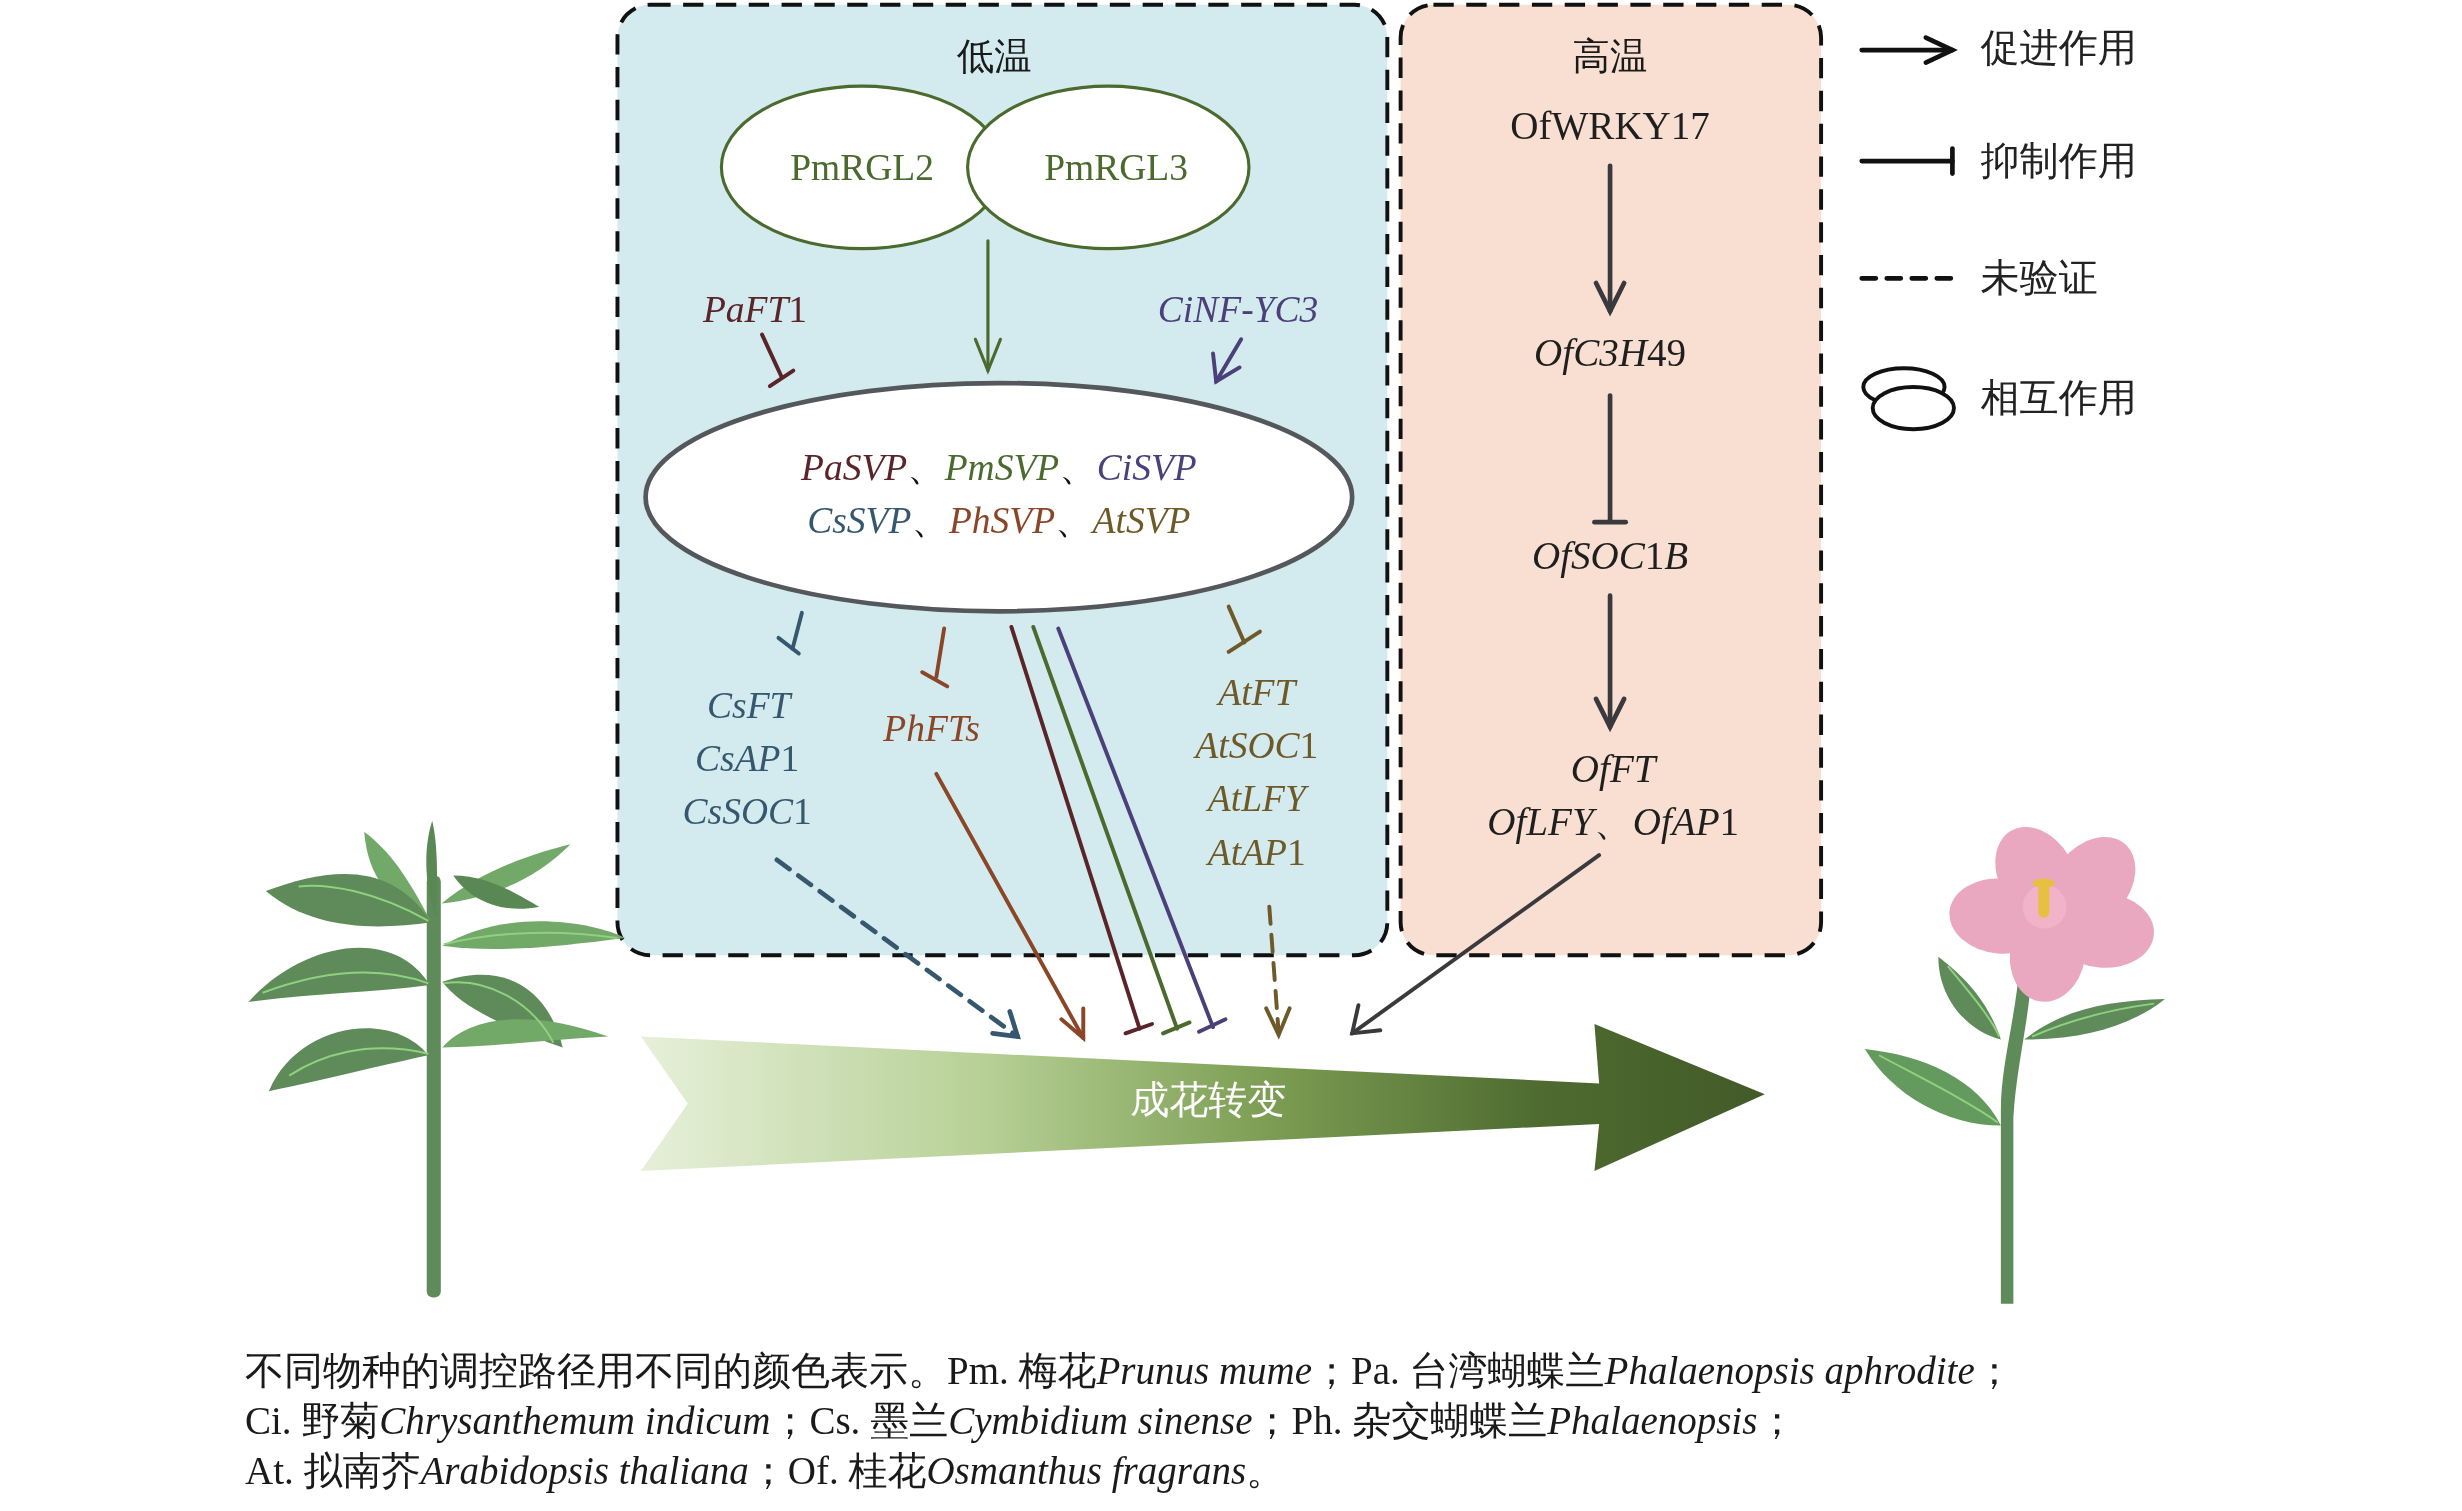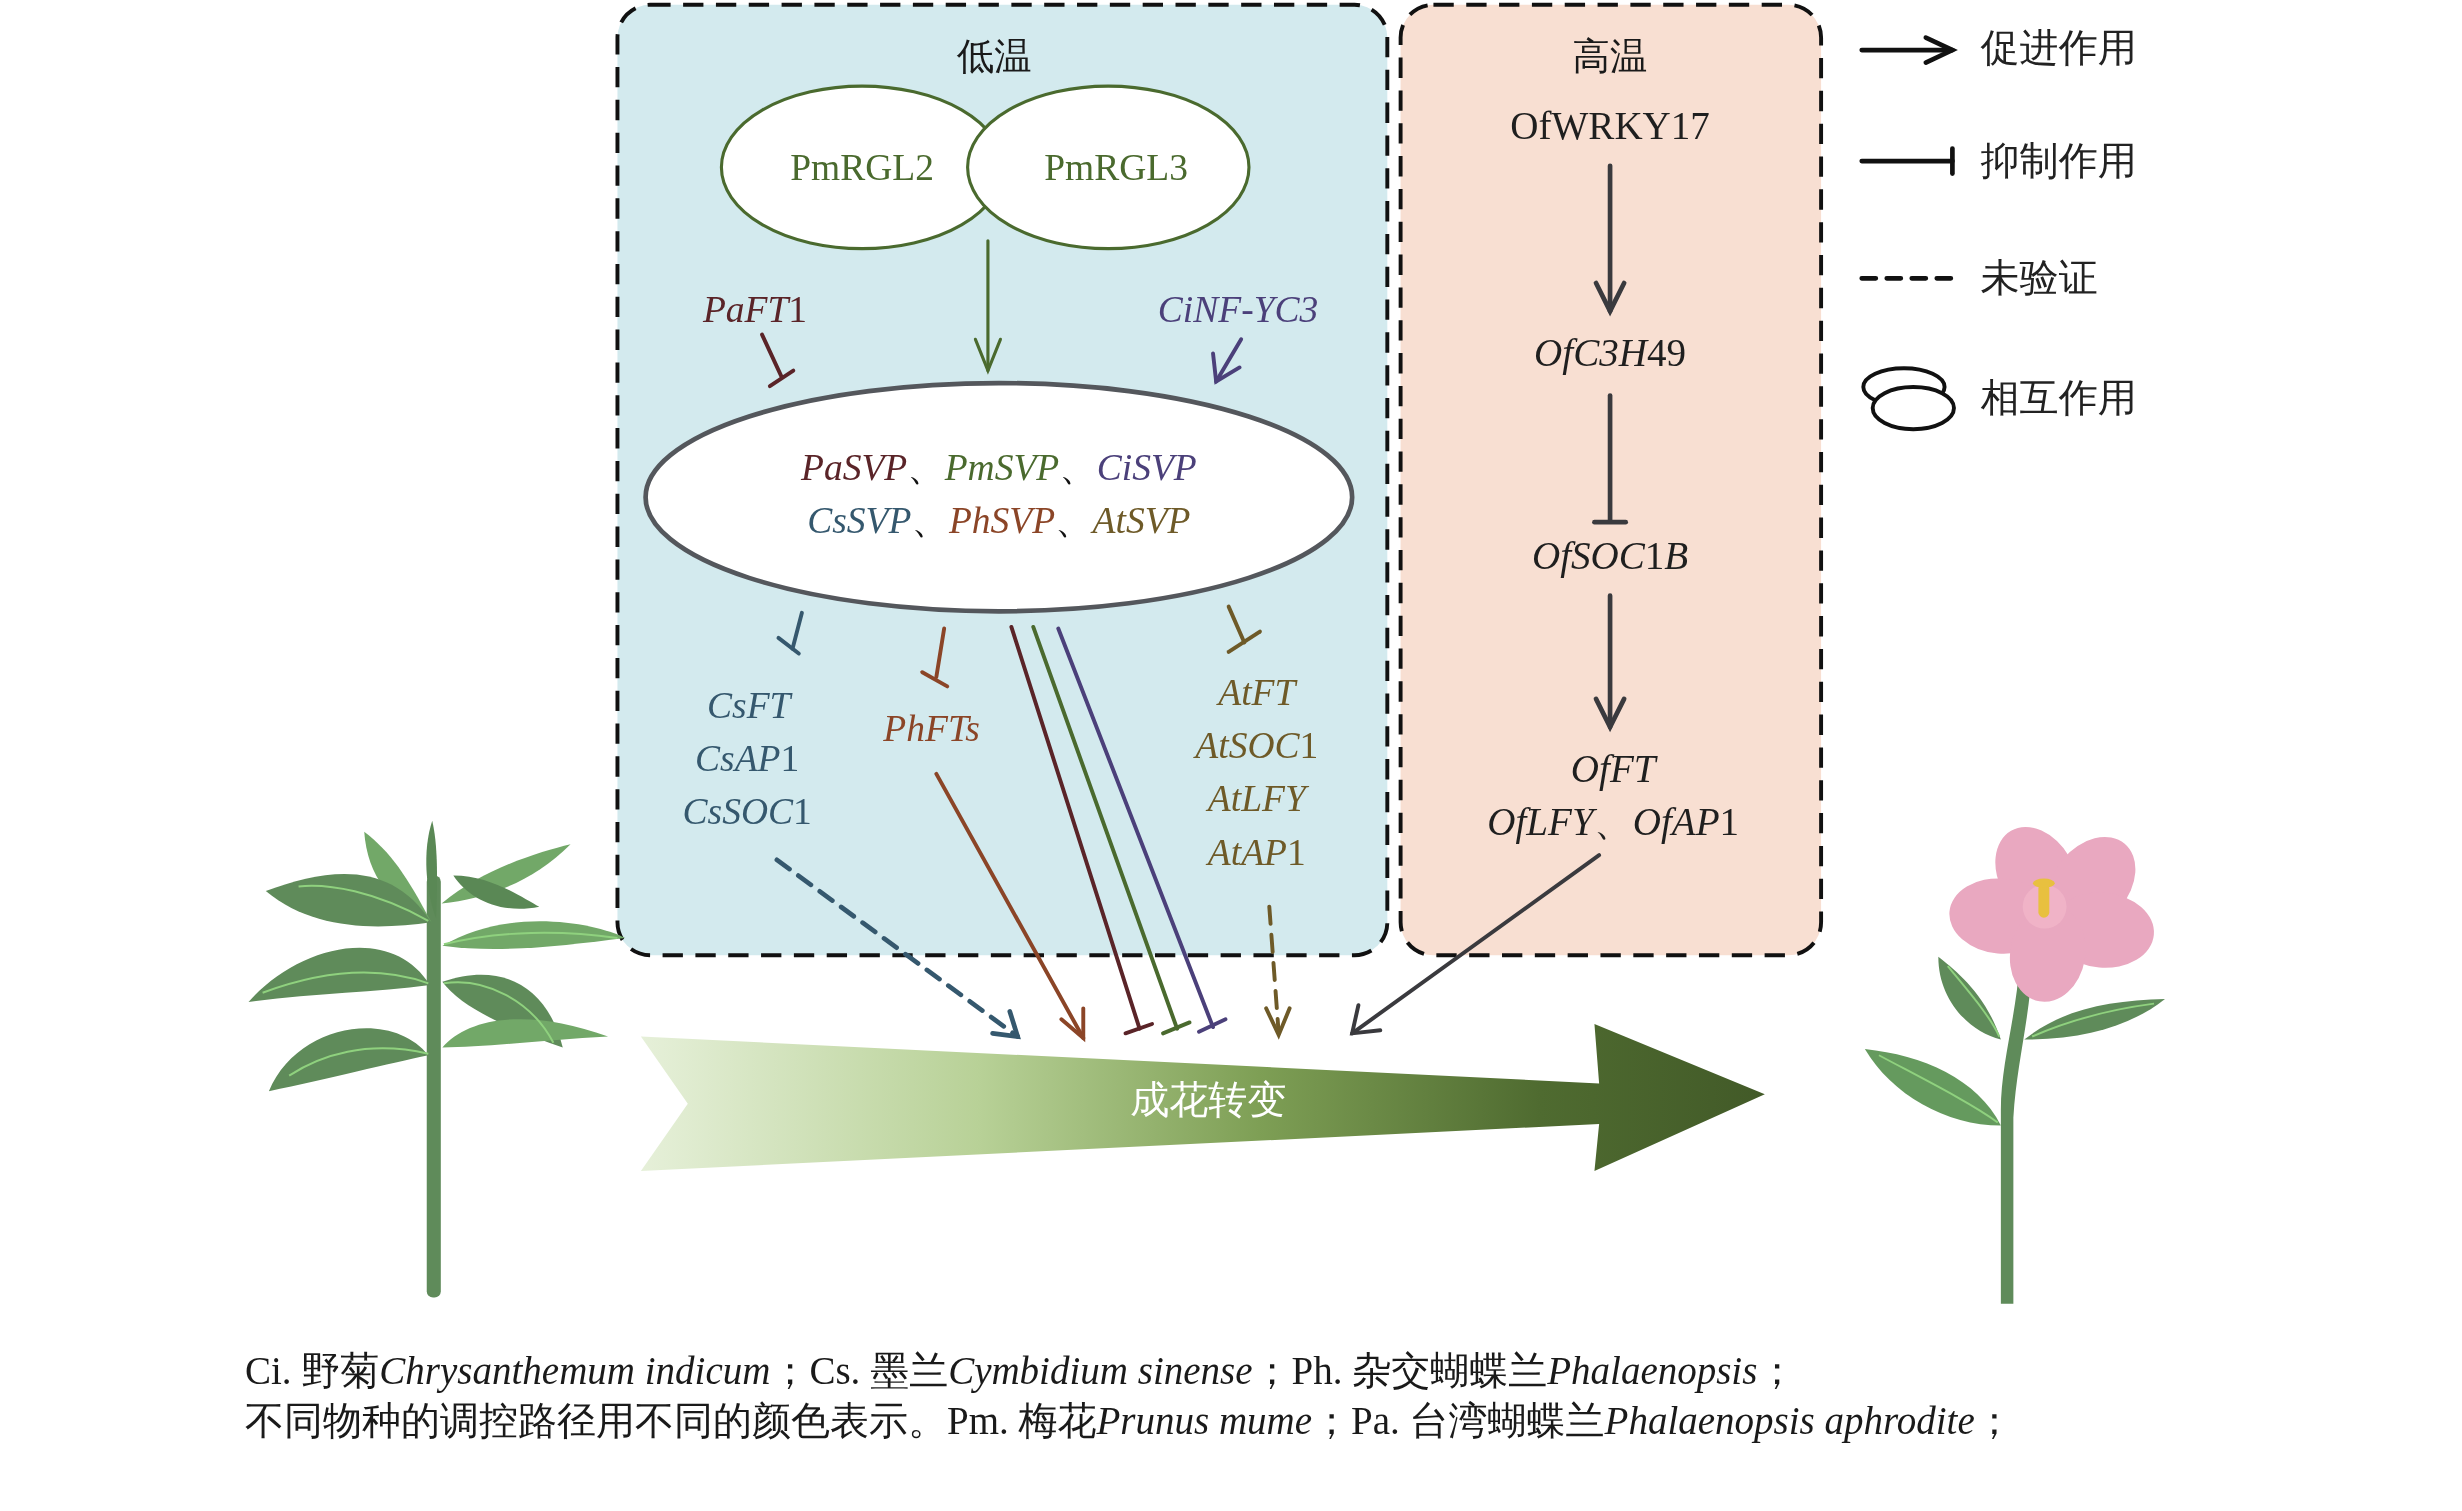--- a/index.html
+++ b/index.html
@@ -216,19 +216,22 @@
       <ellipse cx="2620" cy="1220" rx="48" ry="62" transform="rotate(10 2620 1220)"></ellipse>
     </g>
     <circle cx="2616" cy="1160" r="28" fill="#f0b3c7"></circle>
     <rect x="2608" y="1130" width="14" height="44" rx="7" fill="#e8c03f"></rect>
     <ellipse cx="2615" cy="1130" rx="14" ry="6" fill="#e8c03f"></ellipse>
   </g>
 </svg>
 
 <div class="caption">
   <div>
+    <span>不同物种的调控路径用不同的颜色表示。</span><span>Pm.</span> <span>梅花</span><span class="sci">Prunus mume</span><span>；</span><span>Pa.</span> <span>台湾蝴蝶兰</span><span class="sci">Phalaenopsis aphrodite</span><span>；</span>
+  </div>
+  <div>
     <span>Ci.</span> <span>野菊</span><span class="sci">Chrysanthemum indicum</span><span>；</span><span>Cs.</span> <span>墨兰</span><span class="sci">Cymbidium sinense</span><span>；</span><span>Ph.</span> <span>杂交蝴蝶兰</span><span class="sci">Phalaenopsis</span><span>；</span>
   </div>
   <div>
-    <span>不同物种的调控路径用不同的颜色表示。</span><span>Pm.</span> <span>梅花</span><span class="sci">Prunus mume</span><span>；</span><span>Pa.</span> <span>台湾蝴蝶兰</span><span class="sci">Phalaenopsis aphrodite</span><span>；</span>
+    <span>At.</span> <span>拟南芥</span><span class="sci">Arabidopsis thaliana</span><span>；</span><span>Of.</span> <span>桂花</span><span class="sci">Osmanthus fragrans</span><span>。</span>
   </div>
 </div>
 
 
 </body></html>

